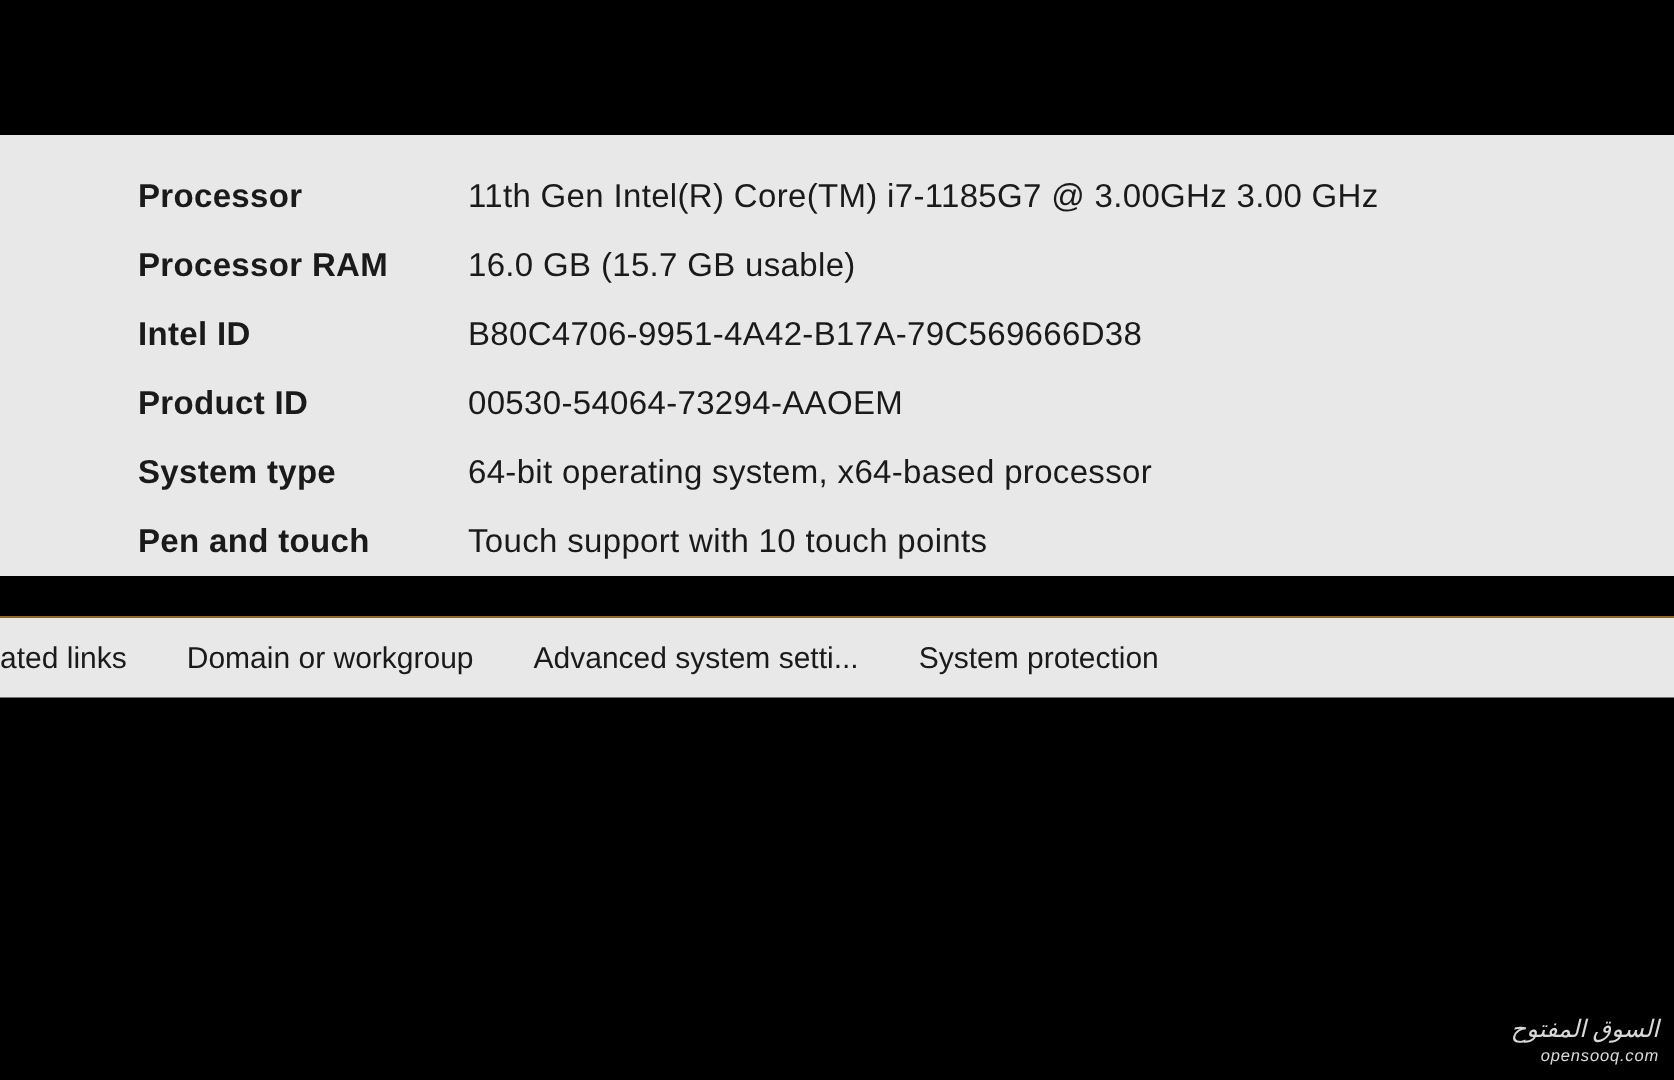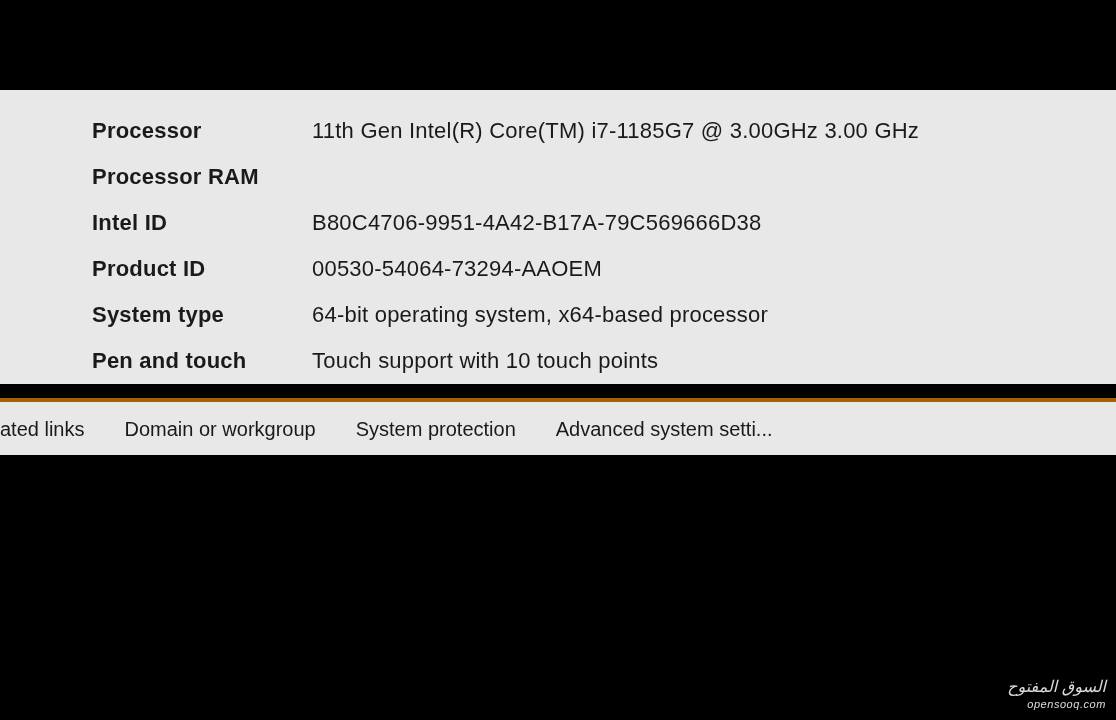--- a/index.html
+++ b/index.html
@@ -52,22 +52,22 @@
     .info-value {
       font-size: 22px;
       font-weight: 400;
       color: #1a1a1a;
       letter-spacing: 0.01em;
     }
 
     .bottom-links-section {
       background: #e8e8e8;
       padding: 16px 0 14px 0;
-      border-top: 4px solid #a16207;
-      margin-top: 14px;
+      border-top: 1px solid #a16207;
+      margin-top: 27px;
     }
 
     .bottom-links-row {
       display: flex;
       flex-direction: row;
       align-items: center;
       padding: 0 0 0 0;
       gap: 0;
     }
 
@@ -125,20 +125,21 @@
 <div class="top-bar"></div>
 
 <div class="main-content">
   <div class="info-table">
   <div class="info-row">
         <span class="info-label">Processor</span>
         <span class="info-value">11th Gen Intel(R) Core(TM) i7-1185G7 @ 3.00GHz   3.00 GHz</span>
       </div>
       <div class="info-row">
         <span class="info-label">Processor RAM</span>
+        <span class="info-value">16.0 GB (15.7 GB usable)</span>
       </div>
       <div class="info-row">
         <span class="info-label">Intel ID</span>
         <span class="info-value">B80C4706-9951-4A42-B17A-79C569666D38</span>
       </div>
       <div class="info-row">
         <span class="info-label">Product ID</span>
         <span class="info-value">00530-54064-73294-AAOEM</span>
       </div>
       <div class="info-row">
@@ -149,22 +150,22 @@
         <span class="info-label">Pen and touch</span>
         <span class="info-value">Touch support with 10 touch points</span>
       </div>
     </div>
 </div>
 
 <div class="bottom-links-section">
   <div class="bottom-links-row">
   <span class="bottom-link">ated links</span>
       <span class="bottom-link">Domain or workgroup</span>
+      <span class="bottom-link">Advanced system setti...</span>
       <span class="bottom-link">System protection</span>
-      <span class="bottom-link">Advanced system setti...</span>
     </div>
 </div>
 
 <div class="bottom-bar"></div>
 
 <div class="watermark">
   <span class="watermark-arabic">السوق المفتوح</span>
   <span class="watermark-en">opensooq.com</span>
 </div>
 

